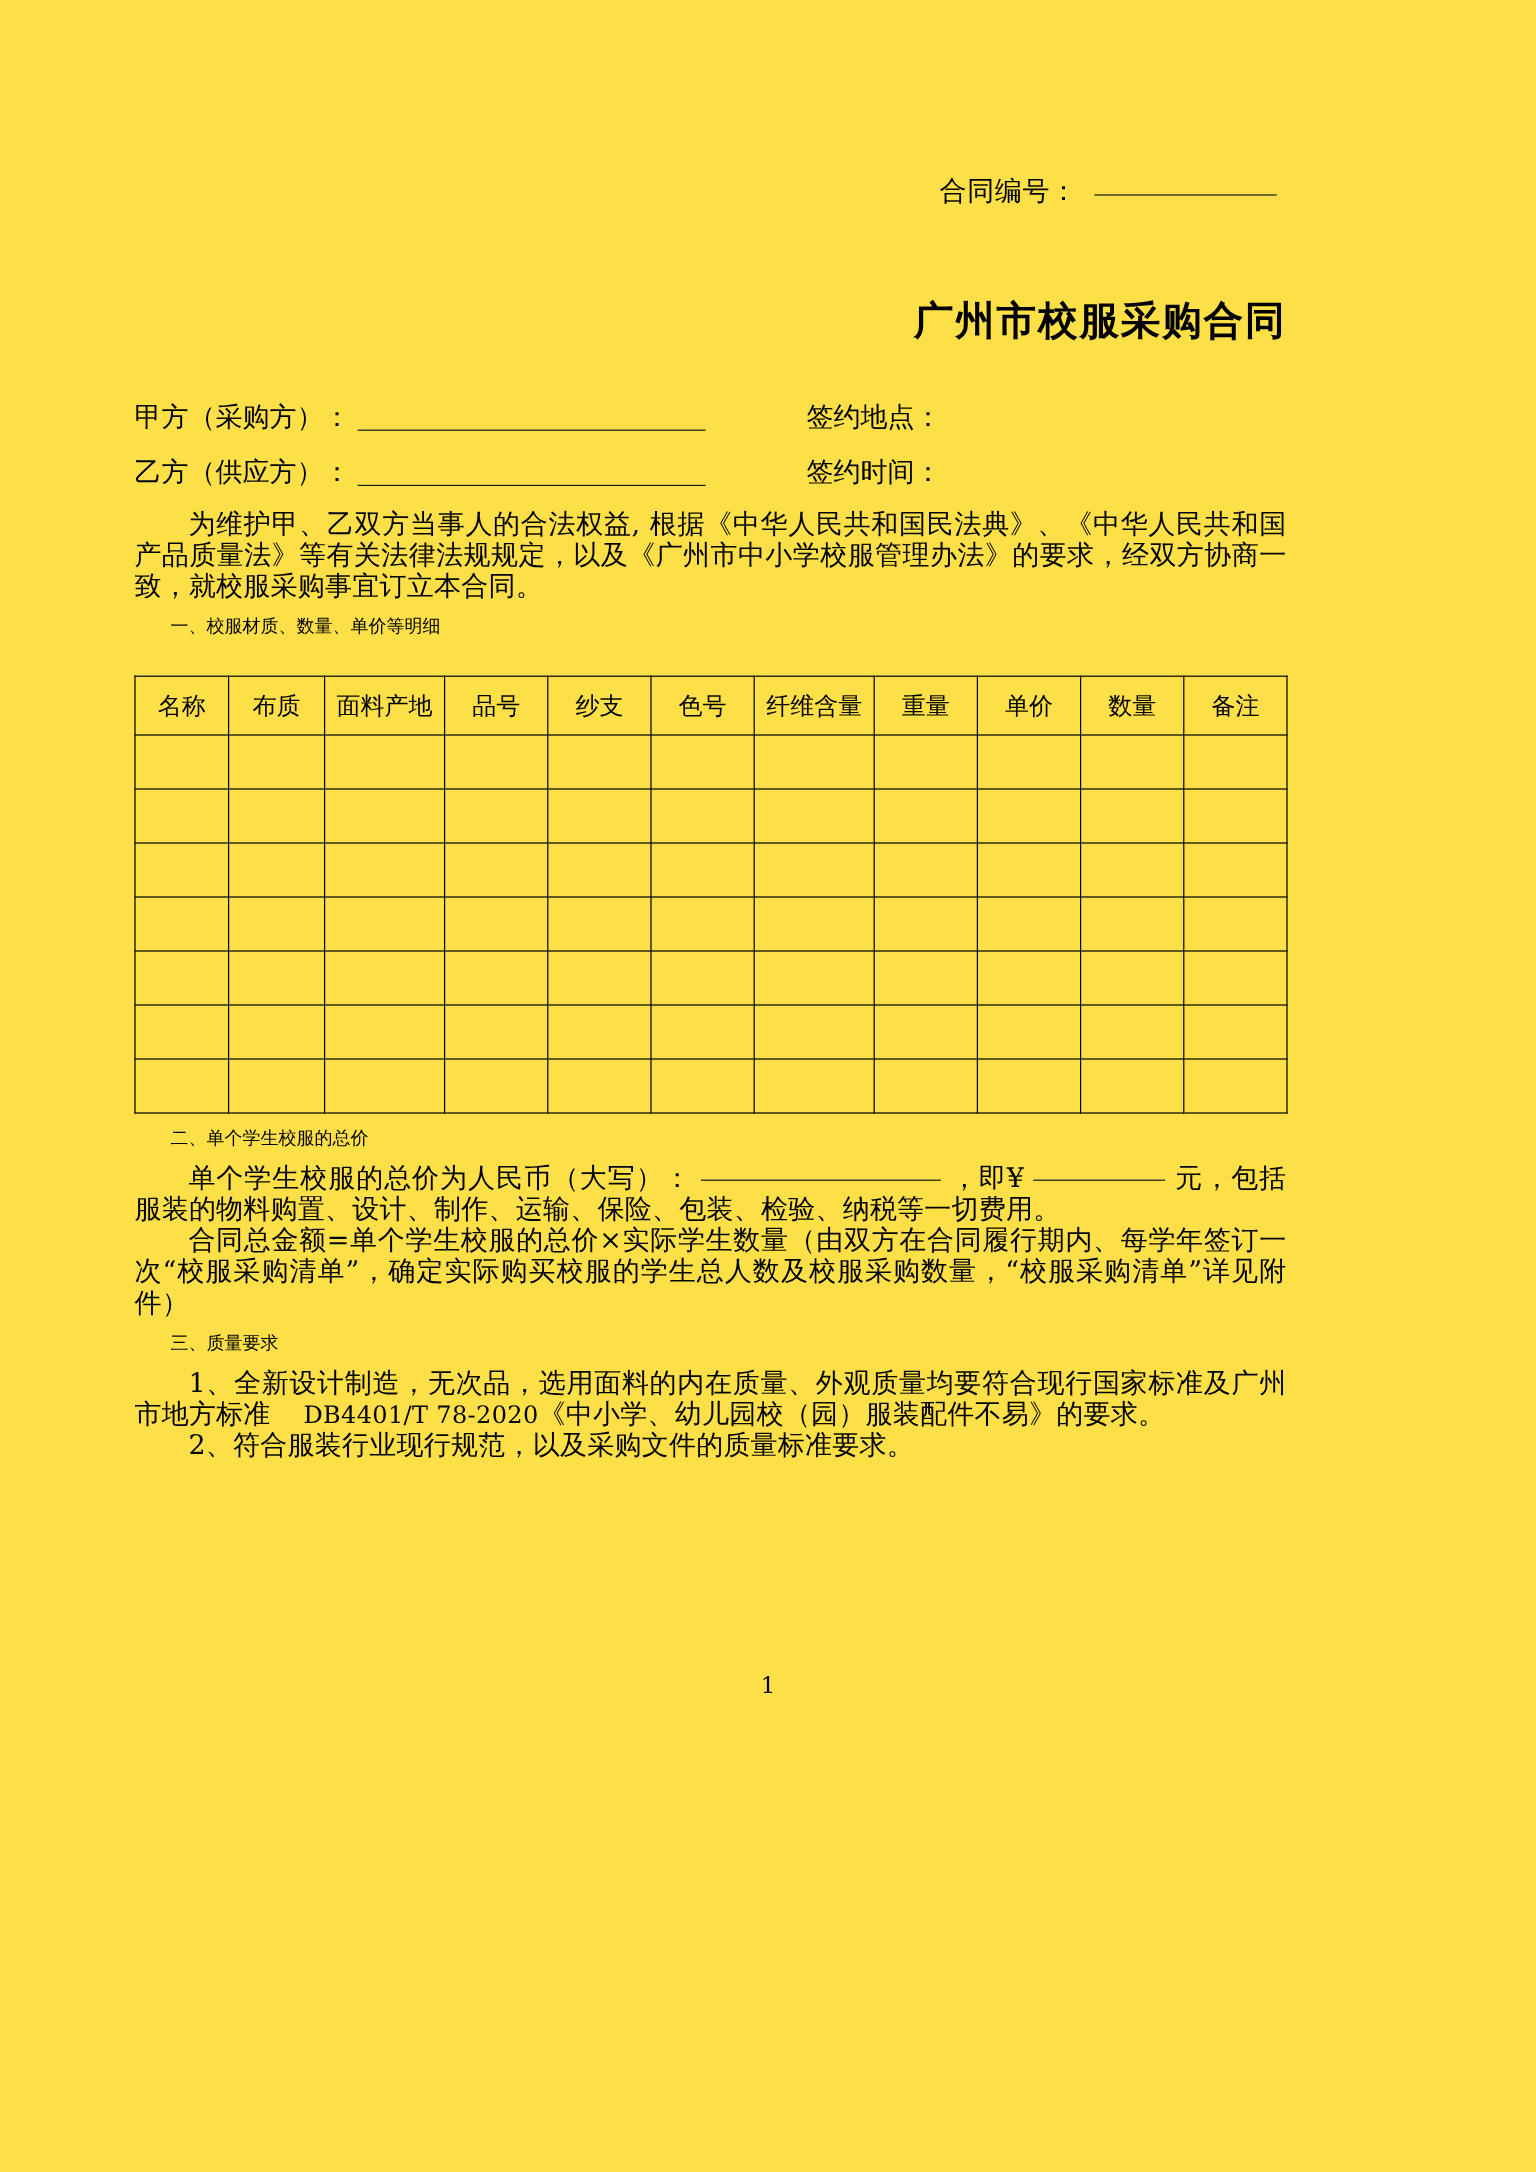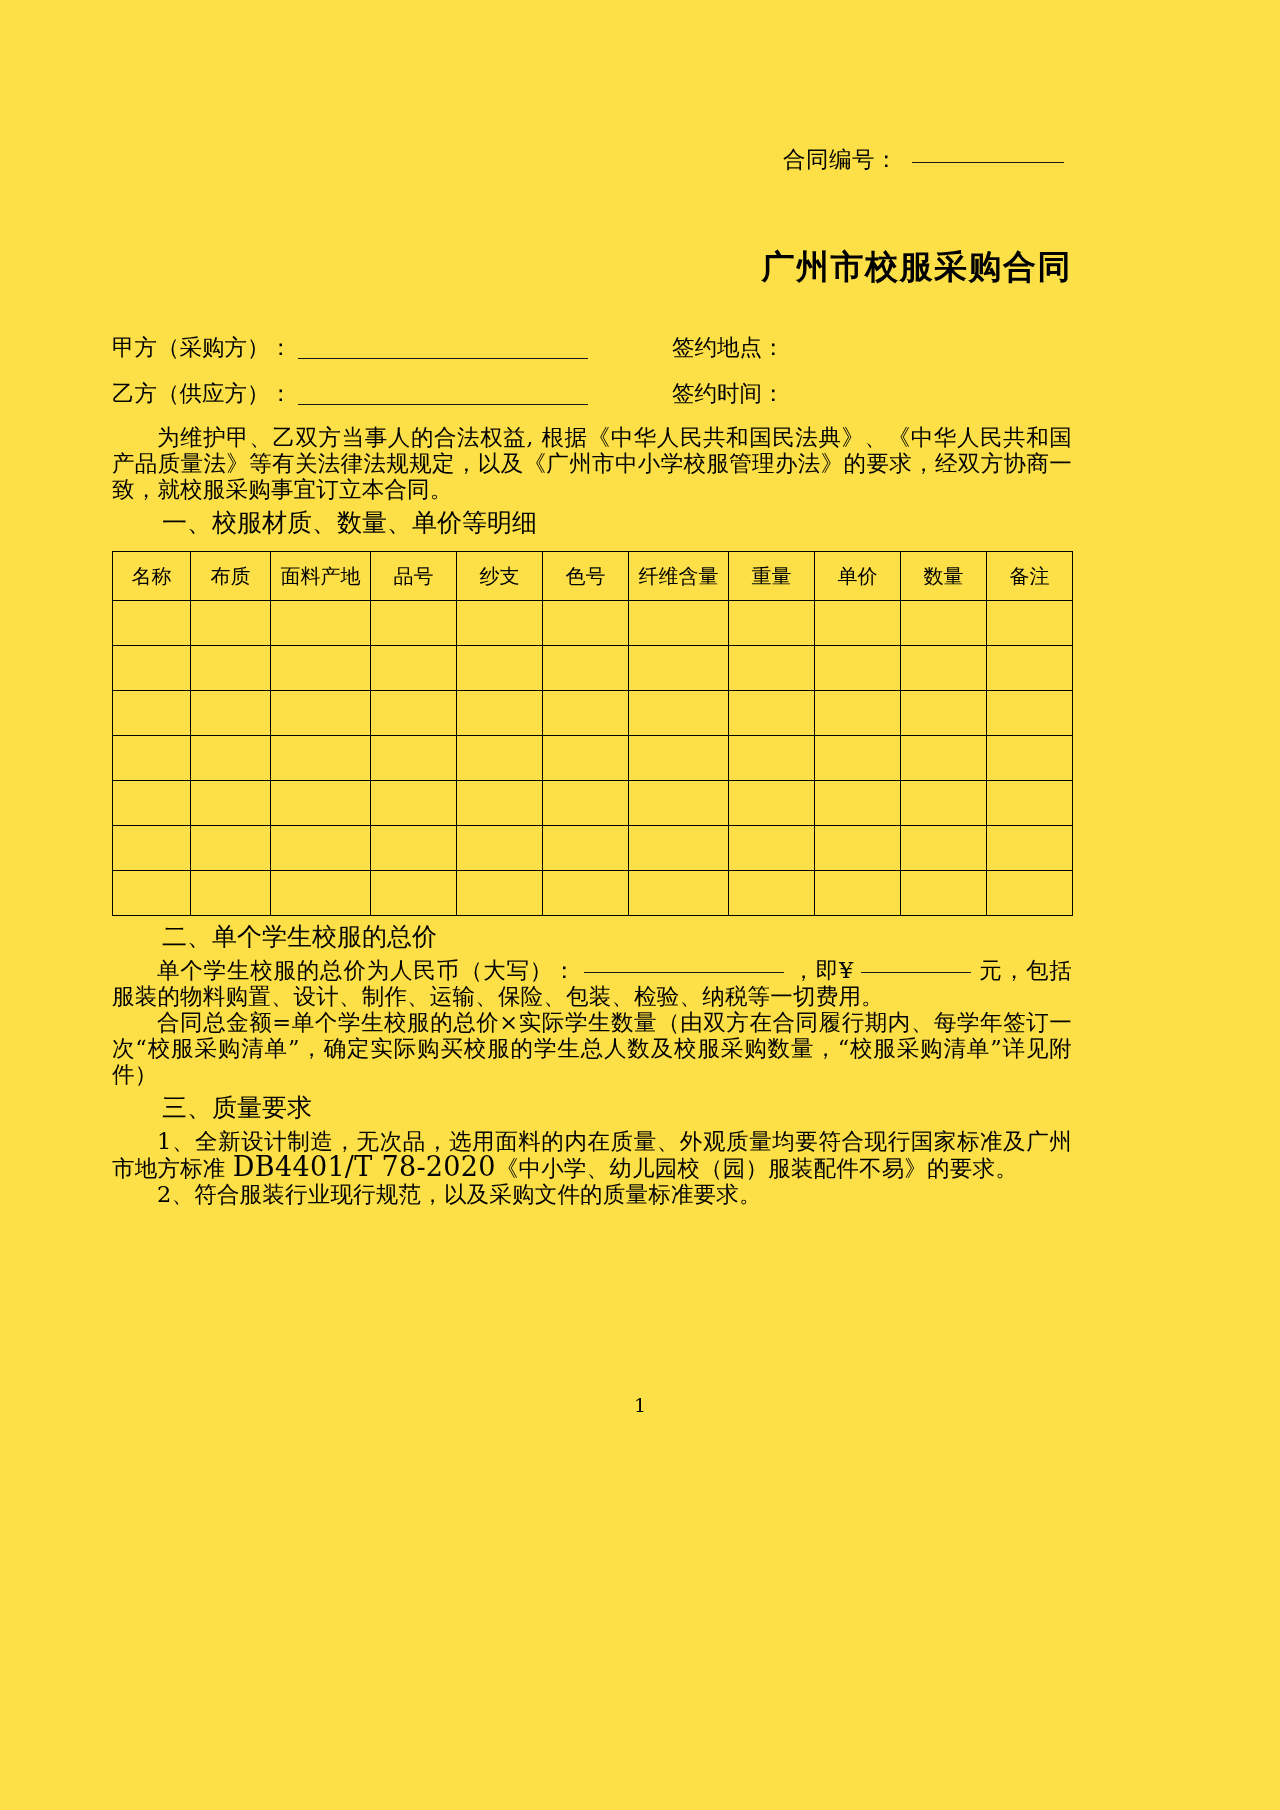--- a/index.html
+++ b/index.html
@@ -88,31 +88,31 @@
     line-height: 26px;
     margin: 0;
     text-align: justify;
     text-justify: inter-ideograph;
     letter-spacing: 0.2px;
   }
   .indent2 { text-indent: 2em; }
   .gap-before { margin-top: 24px; }
   .gap-small { margin-top: 12px; }
   .section-head {
-    font-size: 25px;
+    font-size: 15px;
     line-height: 41px;
     margin: 0;
     text-indent: 2em;
   }
 
   
   table.spec-table {
     border-collapse: collapse;
     width: 960px;
-    margin-top: 8px;
+    margin-top: 20px;
     table-layout: fixed;
   }
   table.spec-table th,
   table.spec-table td {
     border: 1.3px solid #000000;
     height: 44px;
     text-align: center;
     vertical-align: middle;
     font-size: 20px;
     font-weight: normal;
@@ -140,22 +140,23 @@
     display: inline-block;
     border-bottom: 1.6px solid #1a1a1a;
     height: 1px;
     position: relative;
     top: -5px;
   }
   .blank-long { width: 200px; }
   .blank-mid  { width: 110px; }
 
   .small-latin {
-    font-size: 27px;
+    font-size: 20px;
     letter-spacing: 0.3px;
+    margin-left: 20px;
   }
 
   
   .page-number {
     position: absolute;
     left: 0;
     right: 0;
     top: 1394px;
     text-align: center;
     font-size: 19px;

